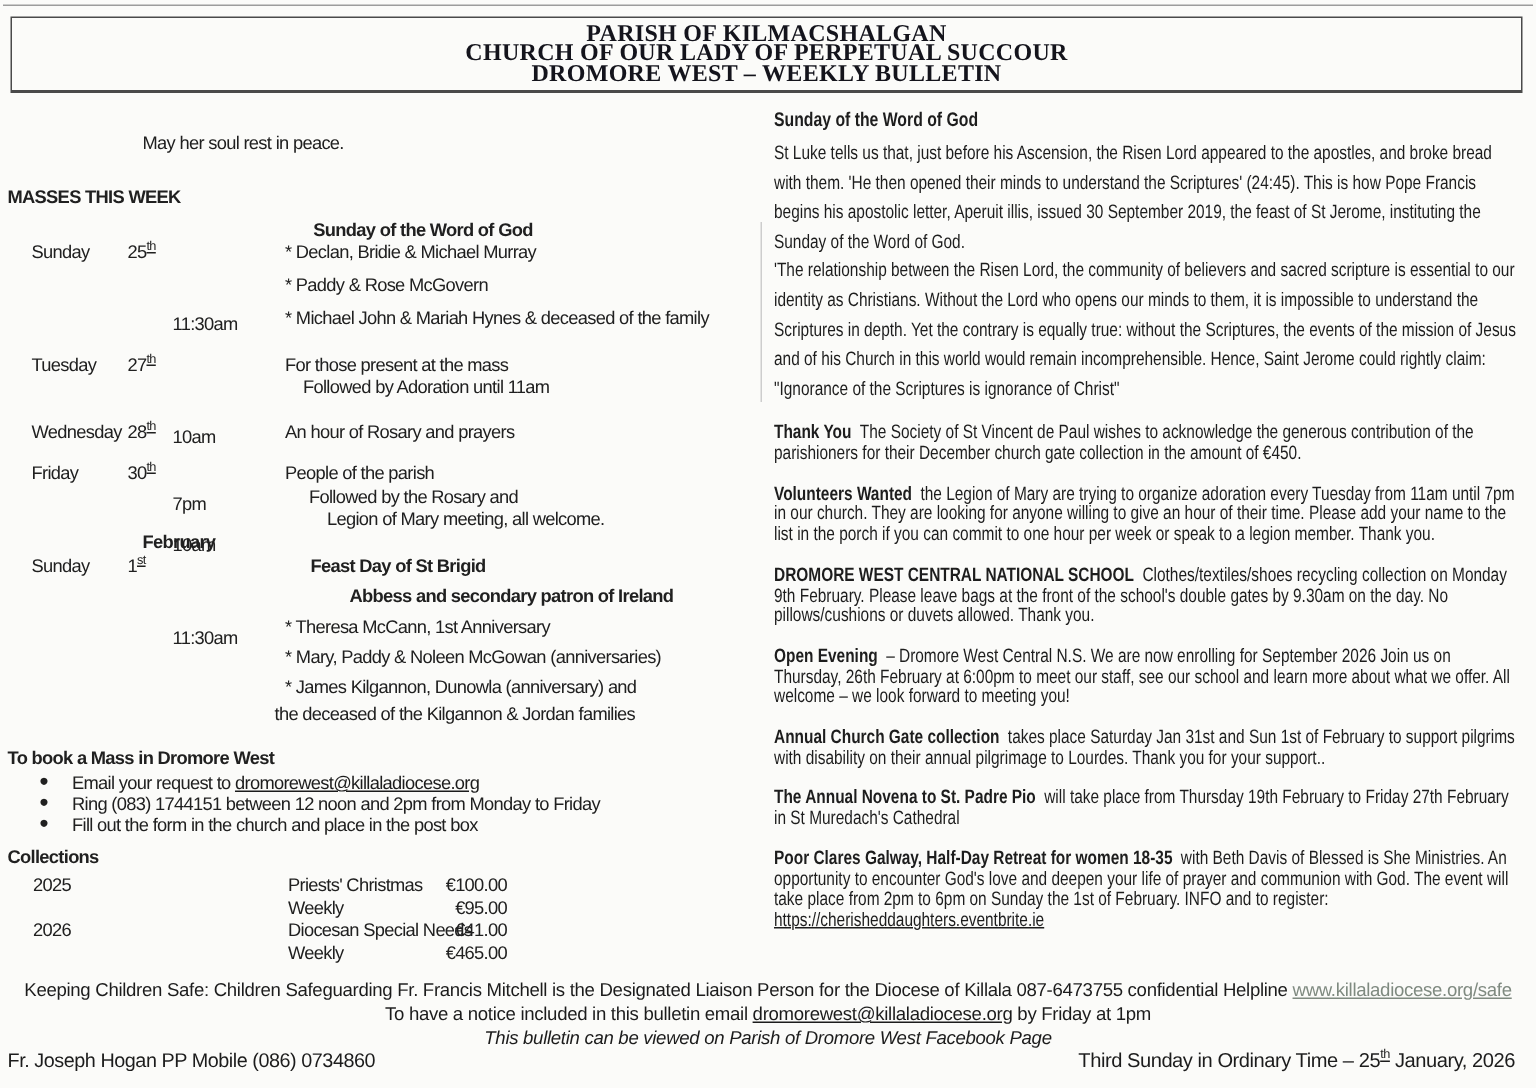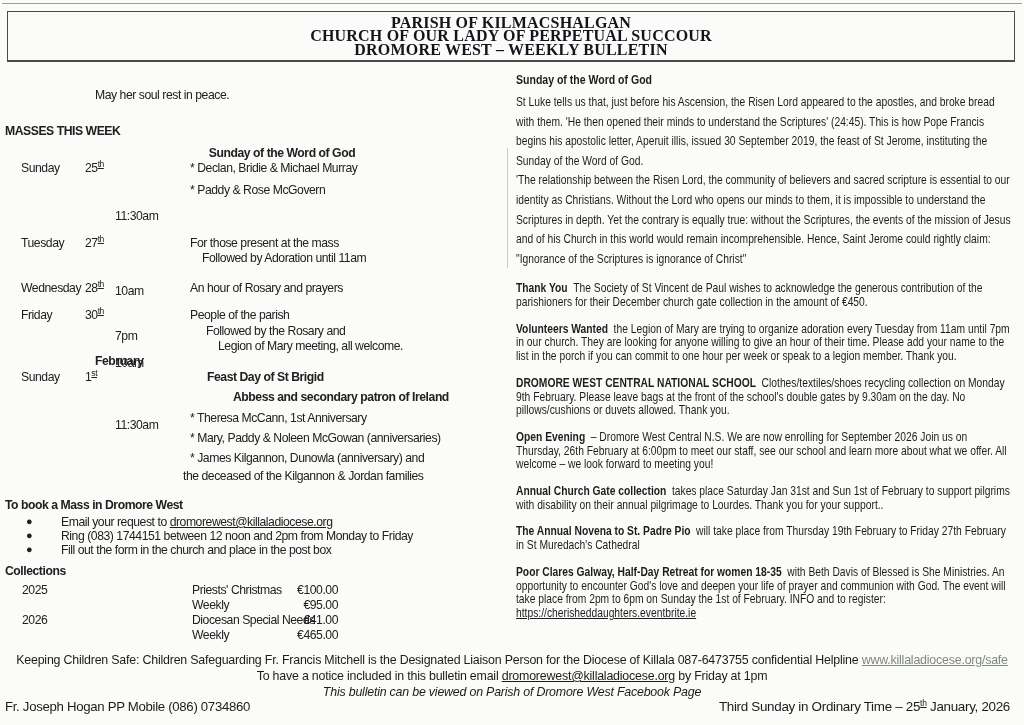--- a/index.html
+++ b/index.html
@@ -27,21 +27,21 @@
   }
   .al{position:absolute;left:0;white-space:nowrap;line-height:14px;}
   .b{font-weight:bold;}
   sup{font-size:8.5px;vertical-align:super;line-height:0;text-decoration:underline;}
   .cday{position:absolute;left:16px;top:0;}
   .cdate{position:absolute;left:80px;top:0;}
   .ctime{position:absolute;left:110px;top:0;margin-top:48px;}
   .cdesc{position:absolute;left:185px;top:0;}
   .center-head{left:185px;width:184px;text-align:center;}
   .bullet-dot{position:absolute;left:21px;top:-1px;font-size:11px;}
-  .btxt{position:absolute;left:56px;top:0;white-space:nowrap;}
+  .btxt{position:absolute;left:43px;top:0;white-space:nowrap;}
   .cyear{position:absolute;left:17px;top:0;}
   .clabel{position:absolute;left:147px;top:0;margin-left:40px;}
   .camt{position:absolute;left:235px;top:0;width:98px;text-align:right;}
   a{color:#1c1c1c;text-decoration:underline;}
   a.gray{color:#7f8a80;}
 
   
   .vline{position:absolute;left:507px;top:148px;height:120px;border-left:1px solid #cdcdcd;}
 
   
@@ -83,20 +83,21 @@
     <div class="al b" style="top:64px">MASSES THIS WEEK</div>
     <div class="al b center-head" style="top:86px">Sunday of the Word of God</div>
 
     <div class="al" style="top:101px;width:506px">
       <span class="cday">Sunday</span>
       <span class="cdate"><span>25</span><sup>th</sup></span>
       <span class="ctime">11:30am</span>
       <span class="cdesc">* Declan, Bridie &amp; Michael Murray</span>
     </div>
     <div class="al" style="top:123px;left:185px">* Paddy &amp; Rose McGovern</div>
+    <div class="al" style="top:145px;left:185px">* Michael John &amp; Mariah Hynes &amp; deceased of the family</div>
 
     <div class="al" style="top:176px;width:506px">
       <span class="cday">Tuesday</span>
       <span class="cdate"><span>27</span><sup>th</sup></span>
       <span class="ctime">10am</span>
       <span class="cdesc">For those present at the mass</span>
     </div>
     <div class="al" style="top:191px;left:197px">Followed by Adoration until 11am</div>
 
     <div class="al" style="top:221px;width:506px">

